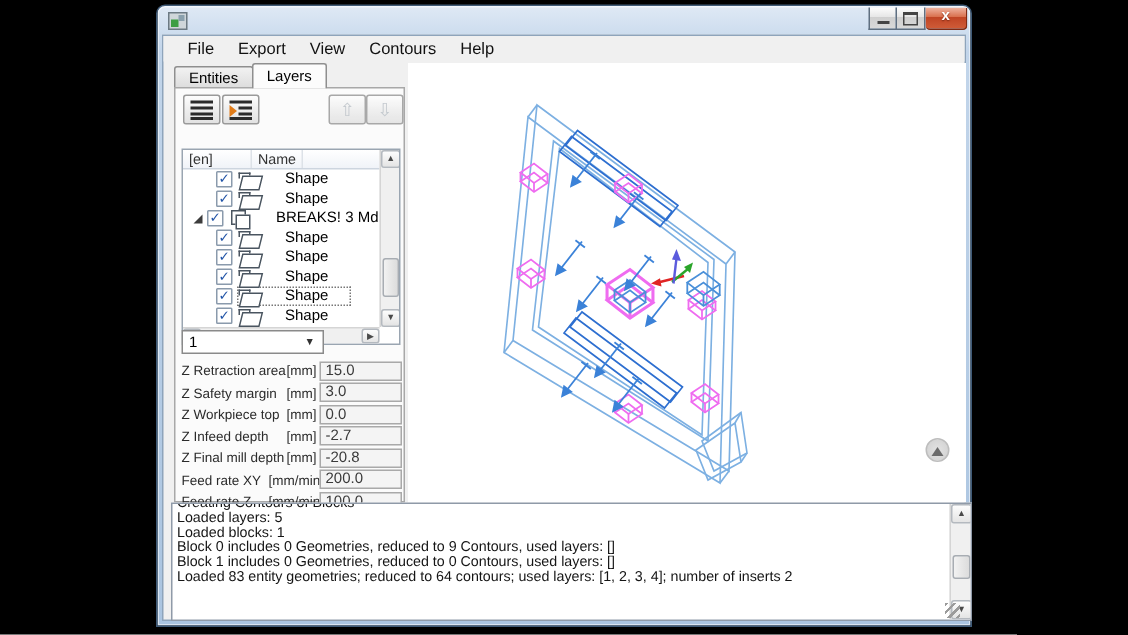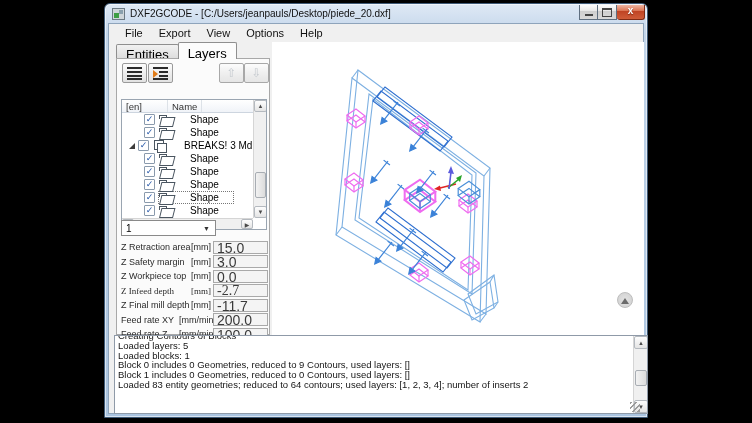--- a/index.html
+++ b/index.html
@@ -33,21 +33,21 @@
 
   .body{position:absolute;left:3px;right:3px;top:19px;bottom:3px;background:#f0f0f0;
     border:1px solid #8ea4bb;}
 
   
   .menubar{position:absolute;left:0;top:0;right:0;height:17px;background:#f0f0f0;
     display:flex;align-items:center;padding-left:8px;font-size:11px;color:#111;}
   .menu-item{padding:1px 8px;cursor:default;}
 
   
-  .tabs{position:absolute;left:7px;top:18px;height:17px;display:flex;align-items:flex-end;font-size:13px;}
+  .tabs{position:absolute;left:7px;top:18px;height:17px;display:flex;align-items:flex-end;font-size:10px;}
   .tab{border:1px solid #8f8f8f;border-bottom:none;padding:2px 9px 2px 9px;margin-right:-1px;
     background:linear-gradient(#f2f2f2,#dcdcdc);height:15px;border-radius:2px 2px 0 0;}
   .tab.selected{background:#fcfcfc;height:17px;padding-top:3px;position:relative;z-index:2;text-align:right;}
 
   .pane{position:absolute;left:7px;top:34px;width:154px;height:277px;background:#fbfbfb;
     border:1px solid #a8a8a8;}
 
   .tbtn{position:absolute;width:25px;height:20px;border:1px solid #9a9a9a;border-radius:2px;
     background:linear-gradient(#fdfdfd,#eee 50%,#e2e2e2);display:flex;align-items:center;justify-content:center;}
   .tbtn.disabled{opacity:.85;}
@@ -104,21 +104,21 @@
   .combo{position:absolute;left:4px;top:161px;width:95px;height:16px;border:1px solid #8a8a8a;background:#fff;
     font-size:10px;display:flex;align-items:center;padding-left:4px;}
   .combo .arr{position:absolute;right:2px;top:2px;width:13px;height:11px;display:flex;align-items:center;justify-content:center;
     font-size:7px;color:#333;}
   .toolinfo{position:absolute;left:70px;top:158px;width:82px;text-align:right;font-size:8.6px;color:#6e6e6e;line-height:9.6px;white-space:nowrap;}
 
   .prow{position:absolute;left:4px;width:148px;height:14px;display:flex;align-items:center;font-size:9px;color:#2b2b2b;}
   .plab{width:58px;white-space:nowrap;}
   .punit{width:32px;text-align:right;white-space:nowrap;}
   .pfield{margin-left:2px;width:55px;height:13px;background:#f4f4f4;border:1px solid #a9a9a9;
-    font-size:14px;color:#3a3a3a;padding:0 0 0 3px;line-height:12px;}
+    font-size:10px;color:#3a3a3a;padding:0 0 0 3px;line-height:12px;}
 
   
   .canvas{position:absolute;left:163px;top:18px;width:372px;height:293px;background:#fff;}
 
   
   .log{position:absolute;left:5px;top:311px;width:534px;height:79px;border:1px solid #8f9aa8;background:#fff;overflow:hidden;}
   .loglines{position:absolute;left:3px;top:0;right:16px;bottom:0;overflow:hidden;
     font-size:9.5px;line-height:9.8px;color:#151515;white-space:nowrap;}
   .loglines .clip{margin-top:-5px;}
   .logsb{position:absolute;right:0;top:0;bottom:0;width:14px;background:#f0f0f0;border-left:1px solid #d5d5d5;}
@@ -135,35 +135,34 @@
   .fitbtn::before{content:"";position:absolute;left:3px;top:5px;width:0;height:0;
     border-left:4px solid transparent;border-right:4px solid transparent;border-bottom:6px solid #6b6b6b;}
 </style>
 </head>
 <body>
 
 <div class="window">
 
   <div class="titlebar">
     <span class="app-icon"></span>
-    <span class="title-text">DXF2GCODE - [C:/Users/jeanpauls/Desktop/piede_20.dxf]</span>
   </div>
   <div class="capbtns">
     <div class="capbtn min"></div>
     <div class="capbtn max"></div>
     <div class="capbtn close"></div>
   </div>
 
   <div class="body">
 
     <div class="menubar">
       <span class="menu-item">File</span>
       <span class="menu-item">Export</span>
       <span class="menu-item">View</span>
-      <span class="menu-item">Options</span>
+      <span class="menu-item">Contours</span>
       <span class="menu-item">Help</span>
     </div>
 
     <div class="tabs">
       <span class="tab">Entities</span>
       <span class="tab selected">Layers</span>
     </div>
 
     <div class="pane">
 
@@ -285,29 +284,29 @@
       <div class="prow" style="top:195.5px;">
         <span class="plab">Z Safety margin</span>
         <span class="punit">[mm]</span>
         <span class="pfield">3.0</span>
       </div>
       <div class="prow" style="top:210px;">
         <span class="plab">Z Workpiece top</span>
         <span class="punit">[mm]</span>
         <span class="pfield">0.0</span>
       </div>
-      <div class="prow" style="top:224.5px;font-family:Liberation Serif, serif;">
+      <div class="prow" style="top:224.5px;">
         <span class="plab">Z Infeed depth</span>
         <span class="punit">[mm]</span>
         <span class="pfield">-2.7</span>
       </div>
       <div class="prow" style="top:239px;">
         <span class="plab">Z Final mill depth</span>
         <span class="punit">[mm]</span>
-        <span class="pfield">-11.7</span>
+        <span class="pfield">-20.8</span>
       </div>
       <div class="prow" style="top:253.5px;">
         <span class="plab">Feed rate XY</span>
         <span class="punit">[mm/min]</span>
         <span class="pfield">200.0</span>
       </div>
       <div class="prow" style="top:268px;">
         <span class="plab">Feed rate Z</span>
         <span class="punit">[mm/min]</span>
         <span class="pfield">100.0</span>

